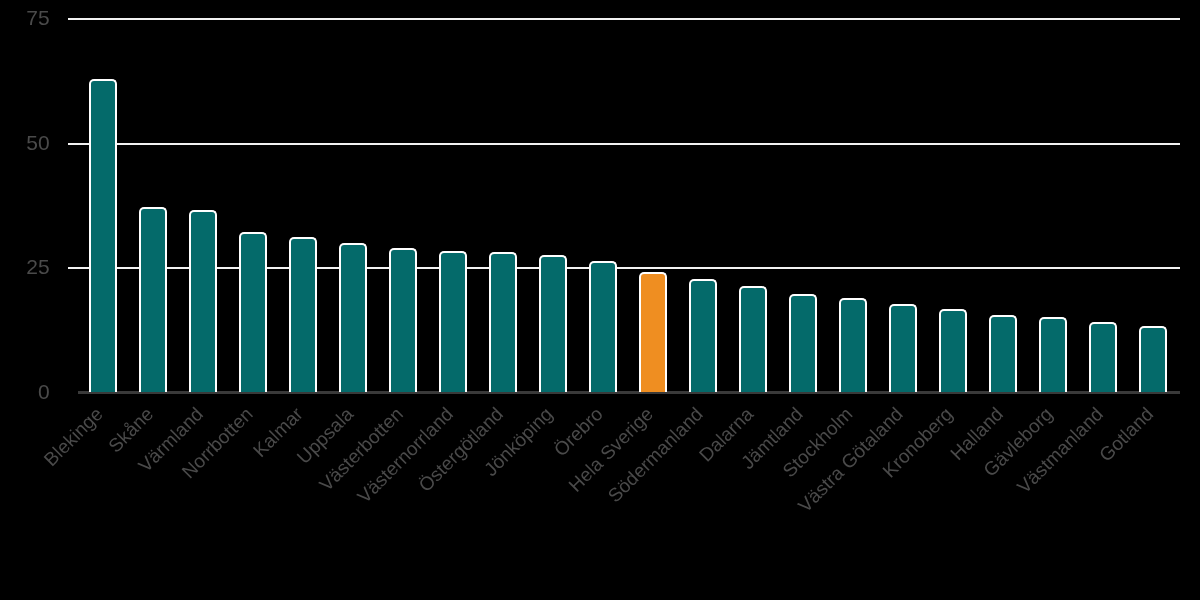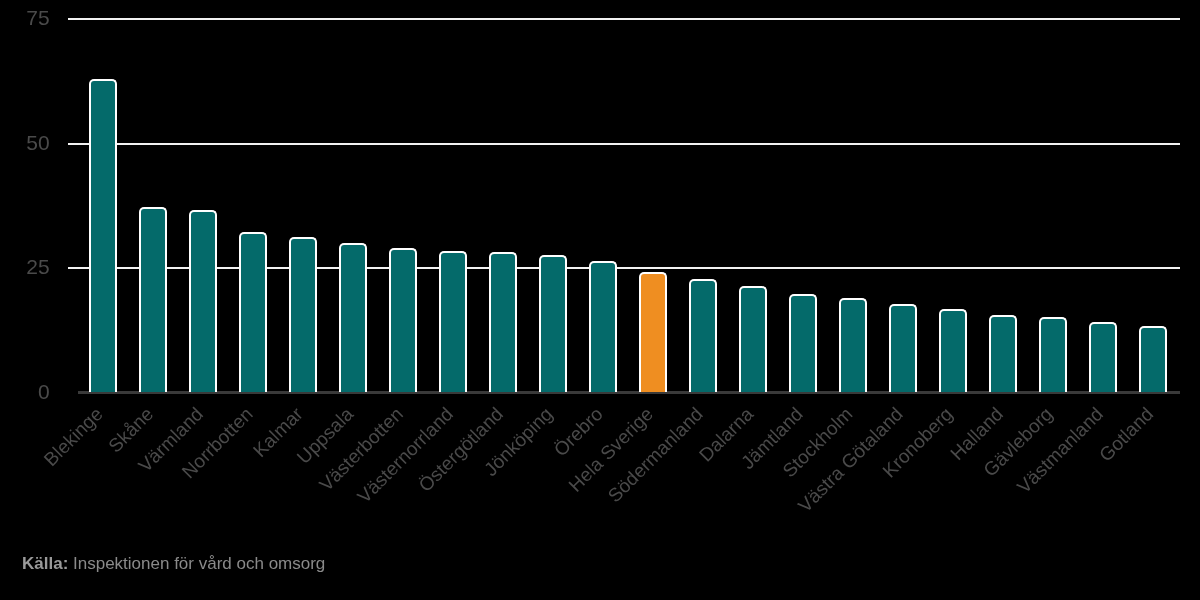--- a/index.html
+++ b/index.html
@@ -263,17 +263,14 @@
         <span>Gävleborg</span>
       </div>
       <div class="xlabel" style="left: 1000px;">
         <span>Västmanland</span>
       </div>
       <div class="xlabel" style="left: 1050px;">
         <span>Gotland</span>
       </div>
     </div>
 
-  <div class="source-note">
-    <b>Källa:</b><span> Inspektionen för vård och omsorg</span>
-  </div>
 
 </div>
 
 </body></html>

